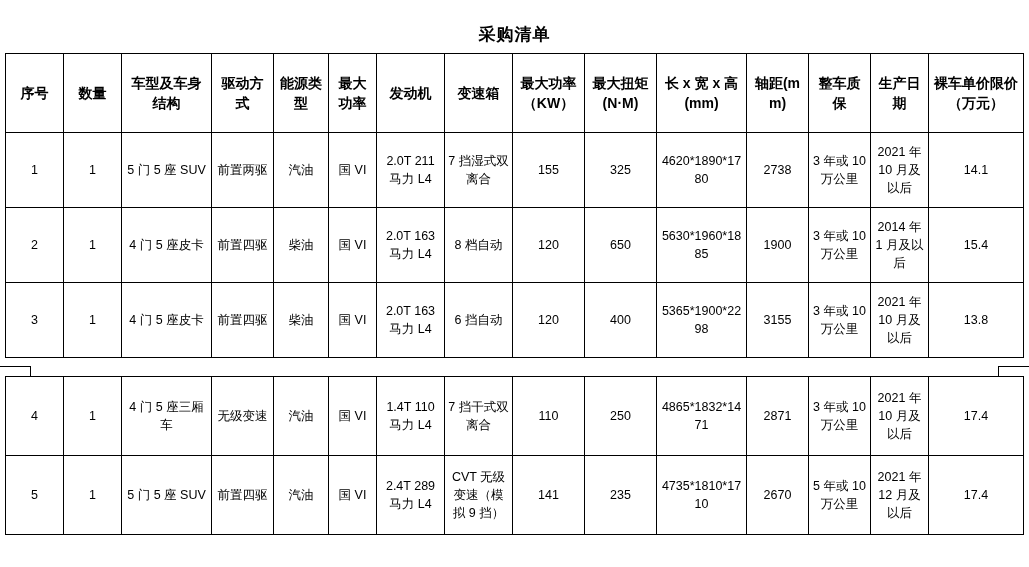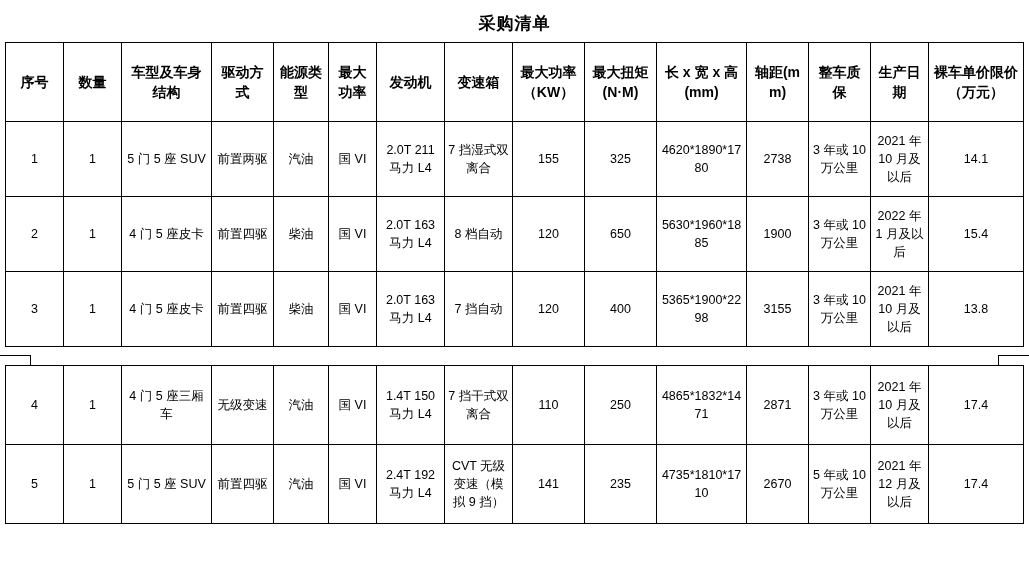--- a/index.html
+++ b/index.html
@@ -17,21 +17,21 @@
   .page {
     position: relative;
     width: 1029px;
     height: 567px;
   }
   .doc-title {
     text-align: center;
     font-size: 17px;
     font-weight: bold;
     font-family: "Liberation Sans", "DejaVu Sans", sans-serif;
-    padding-top: 12px;
+    padding-top: 23px;
     padding-bottom: 7px;
     letter-spacing: 1px;
   }
   table.purchase-table {
     border-collapse: collapse;
     table-layout: fixed;
     margin: 0 auto;
     width: 979px;
     font-family: "Liberation Sans", "DejaVu Sans", sans-serif;
   }
@@ -160,32 +160,32 @@
           <td>前置四驱</td>
           <td>柴油</td>
           <td>国 VI</td>
           <td>2.0T 163 马力 L4</td>
           <td>8 档自动</td>
           <td>120</td>
           <td>650</td>
           <td>5630*1960*1885</td>
           <td>1900</td>
           <td>3 年或 10 万公里</td>
-          <td>2022 年 1 月及以后</td>
+          <td>2014 年 1 月及以后</td>
           <td>15.4</td>
         </tr>
         <tr>
           <td>3</td>
           <td>1</td>
           <td>4 门 5 座皮卡</td>
           <td>前置四驱</td>
           <td>柴油</td>
           <td>国 VI</td>
           <td>2.0T 163 马力 L4</td>
-          <td>7 挡自动</td>
+          <td>6 挡自动</td>
           <td>120</td>
           <td>400</td>
           <td>5365*1900*2298</td>
           <td>3155</td>
           <td>3 年或 10 万公里</td>
           <td>2021 年 10 月及以后</td>
           <td>13.8</td>
         </tr>
       </tbody>
     </table>
@@ -216,38 +216,38 @@
           <col class="c14">
       </colgroup>
       <tbody class="rows-bottom">
         <tr>
           <td>4</td>
           <td>1</td>
           <td>4 门 5 座三厢车</td>
           <td>无级变速</td>
           <td>汽油</td>
           <td>国 VI</td>
-          <td>1.4T 150 马力 L4</td>
+          <td>1.4T 110 马力 L4</td>
           <td>7 挡干式双离合</td>
           <td>110</td>
           <td>250</td>
           <td>4865*1832*1471</td>
           <td>2871</td>
           <td>3 年或 10 万公里</td>
           <td>2021 年 10 月及以后</td>
           <td>17.4</td>
         </tr>
         <tr>
           <td>5</td>
           <td>1</td>
           <td>5 门 5 座 SUV</td>
           <td>前置四驱</td>
           <td>汽油</td>
           <td>国 VI</td>
-          <td>2.4T 192 马力 L4</td>
+          <td>2.4T 289 马力 L4</td>
           <td>CVT 无级变速（模拟 9 挡）</td>
           <td>141</td>
           <td>235</td>
           <td>4735*1810*1710</td>
           <td>2670</td>
           <td>5 年或 10 万公里</td>
           <td>2021 年 12 月及以后</td>
           <td>17.4</td>
         </tr>
       </tbody>

